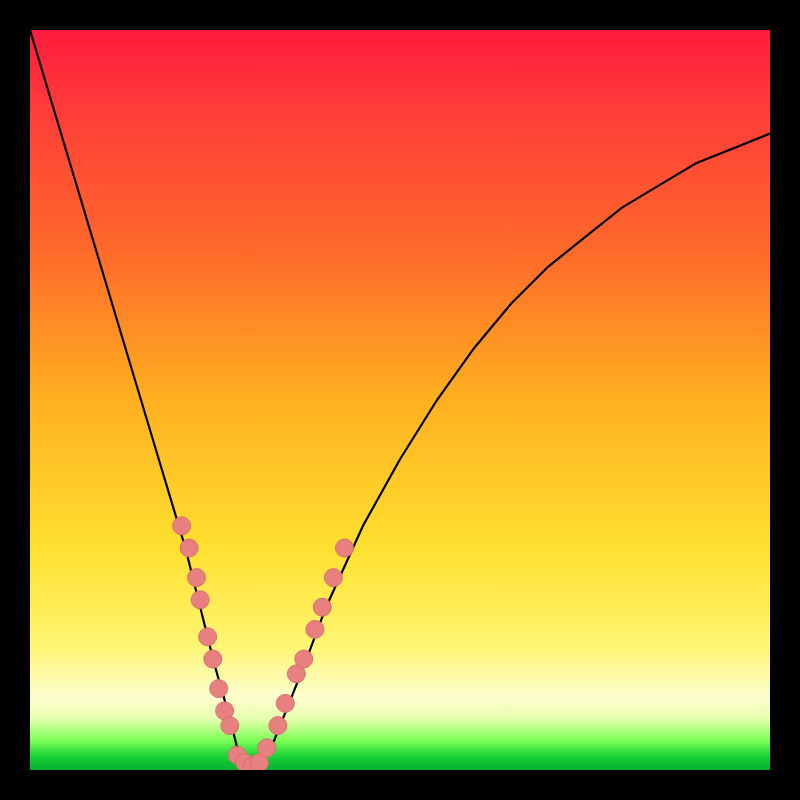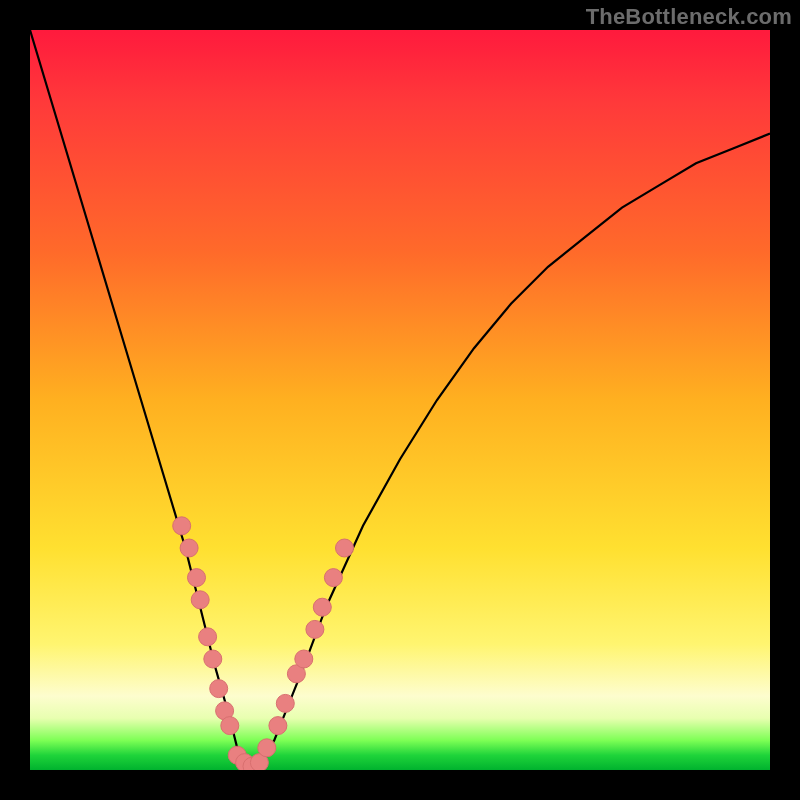--- a/index.html
+++ b/index.html
@@ -54,21 +54,20 @@
     font-weight: 600;
     color: #6c6c6c;
     letter-spacing: 0.2px;
     user-select: none;
   }
 </style>
 </head>
 <body>
 
 <div class="frame">
-  <div class="watermark">TheBottleneck.com</div>
   <div class="plot-area">
     <svg class="curve" viewBox="0 0 740 740" preserveAspectRatio="none">
       <path id="curve-path" fill="none" stroke="#000000" stroke-width="2.2" d="M0.0 0.0 L22.2 74.0 L44.4 148.0 L66.6 222.0 L88.8 296.0 L111.0 370.0 L133.2 444.0 L155.4 518.0 L170.2 577.2 L185.0 636.4 L199.8 688.2 L207.2 717.8 L214.6 732.6 L222.0 740.0 L229.4 732.6 L244.2 710.4 L259.0 673.4 L273.8 636.4 L296.0 577.2 L333.0 495.8 L370.0 429.2 L407.0 370.0 L444.0 318.2 L481.0 273.8 L518.0 236.8 L555.0 207.2 L592.0 177.6 L629.0 155.4 L666.0 133.2 L703.0 118.4 L740.0 103.6 "></path>
       <g id="markers">
           <circle cx="151.7" cy="495.8" r="9" fill="#e98080" stroke="#d86f6f" stroke-width="1"></circle>
           <circle cx="159.1" cy="518.0" r="9" fill="#e98080" stroke="#d86f6f" stroke-width="1"></circle>
           <circle cx="166.5" cy="547.6" r="9" fill="#e98080" stroke="#d86f6f" stroke-width="1"></circle>
           <circle cx="170.2" cy="569.8" r="9" fill="#e98080" stroke="#d86f6f" stroke-width="1"></circle>
           <circle cx="177.6" cy="606.8" r="9" fill="#e98080" stroke="#d86f6f" stroke-width="1"></circle>
           <circle cx="182.8" cy="629.0" r="9" fill="#e98080" stroke="#d86f6f" stroke-width="1"></circle>

